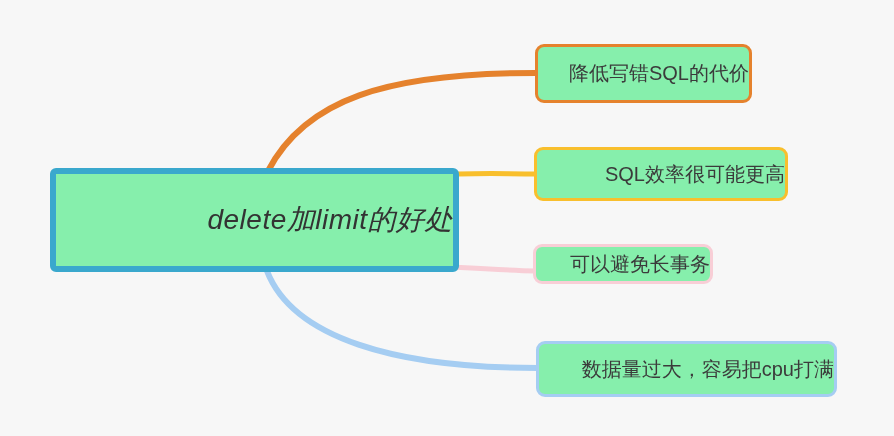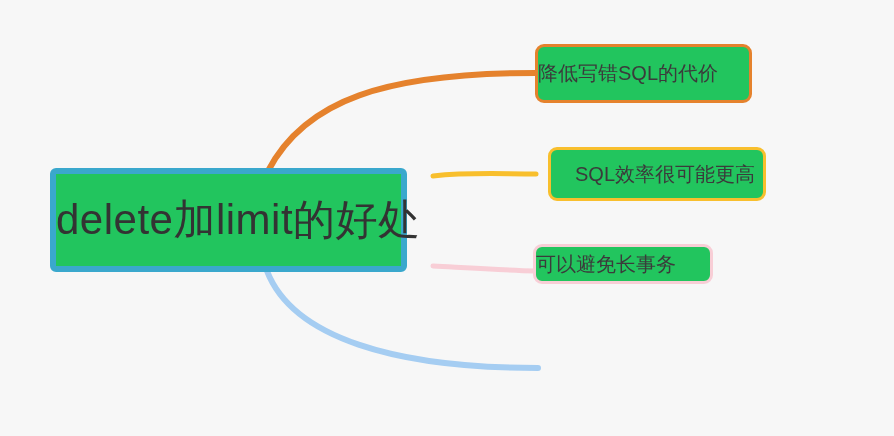--- a/index.html
+++ b/index.html
@@ -17,46 +17,47 @@
   .edges {
     position: absolute;
     left: 0;
     top: 0;
     width: 894px;
     height: 436px;
     pointer-events: none;
   }
   .node {
     position: absolute;
-    background: #22c55e;
+    background: #86efac;
     box-sizing: border-box;
     display: flex;
     align-items: center;
-    justify-content: flex-start;
+    justify-content: flex-end;
     white-space: nowrap;
   }
   .root-node {
     left: 50px;
     top: 168px;
-    width: 357px;
+    width: 409px;
     height: 104px;
     border: 6px solid #3aa8cd;
     border-radius: 6px;
-    font-size: 42px;
+    font-size: 28px;
     color: #333333;
     letter-spacing: 0.5px;
+    font-style: italic;
   }
   .branch-node {
     border: 3px solid;
     border-radius: 9px;
     font-size: 20px;
     color: #3b3b3b;
   }
   .branch-1 { left: 535px; top: 44px;  width: 217px; height: 59px; }
-  .branch-2 { left: 548px; top: 147px; width: 218px; height: 54px; padding-left: 24px; }
+  .branch-2 { left: 534px; top: 147px; width: 254px; height: 54px; padding-left: 24px; }
   .branch-3 { left: 533px; top: 244px; width: 180px; height: 40px; }
   .branch-4 { left: 536px; top: 341px; width: 301px; height: 56px; }
 </style>
 </head>
 <body>
 
 <div class="canvas" style="background: rgb(247, 247, 247);">
 
   <svg class="edges" viewBox="0 0 894 436" xmlns="http://www.w3.org/2000/svg">
     <path d="M 268 171 C 305 100, 385 73, 536 73" fill="none" stroke-width="6" stroke-linecap="round" stroke="#e5822d"></path>
@@ -74,14 +75,17 @@
   </div>
 
   <div class="node branch-node branch-2" style="border-color: rgb(248, 191, 45);">
     <span>SQL效率很可能更高</span>
   </div>
 
   <div class="node branch-node branch-3" style="border-color: rgb(248, 206, 214);">
     <span>可以避免长事务</span>
   </div>
 
+  <div class="node branch-node branch-4" style="border-color: rgb(165, 205, 242);">
+    <span>数据量过大，容易把cpu打满</span>
+  </div>
 
 </div>
 
 </body></html>

